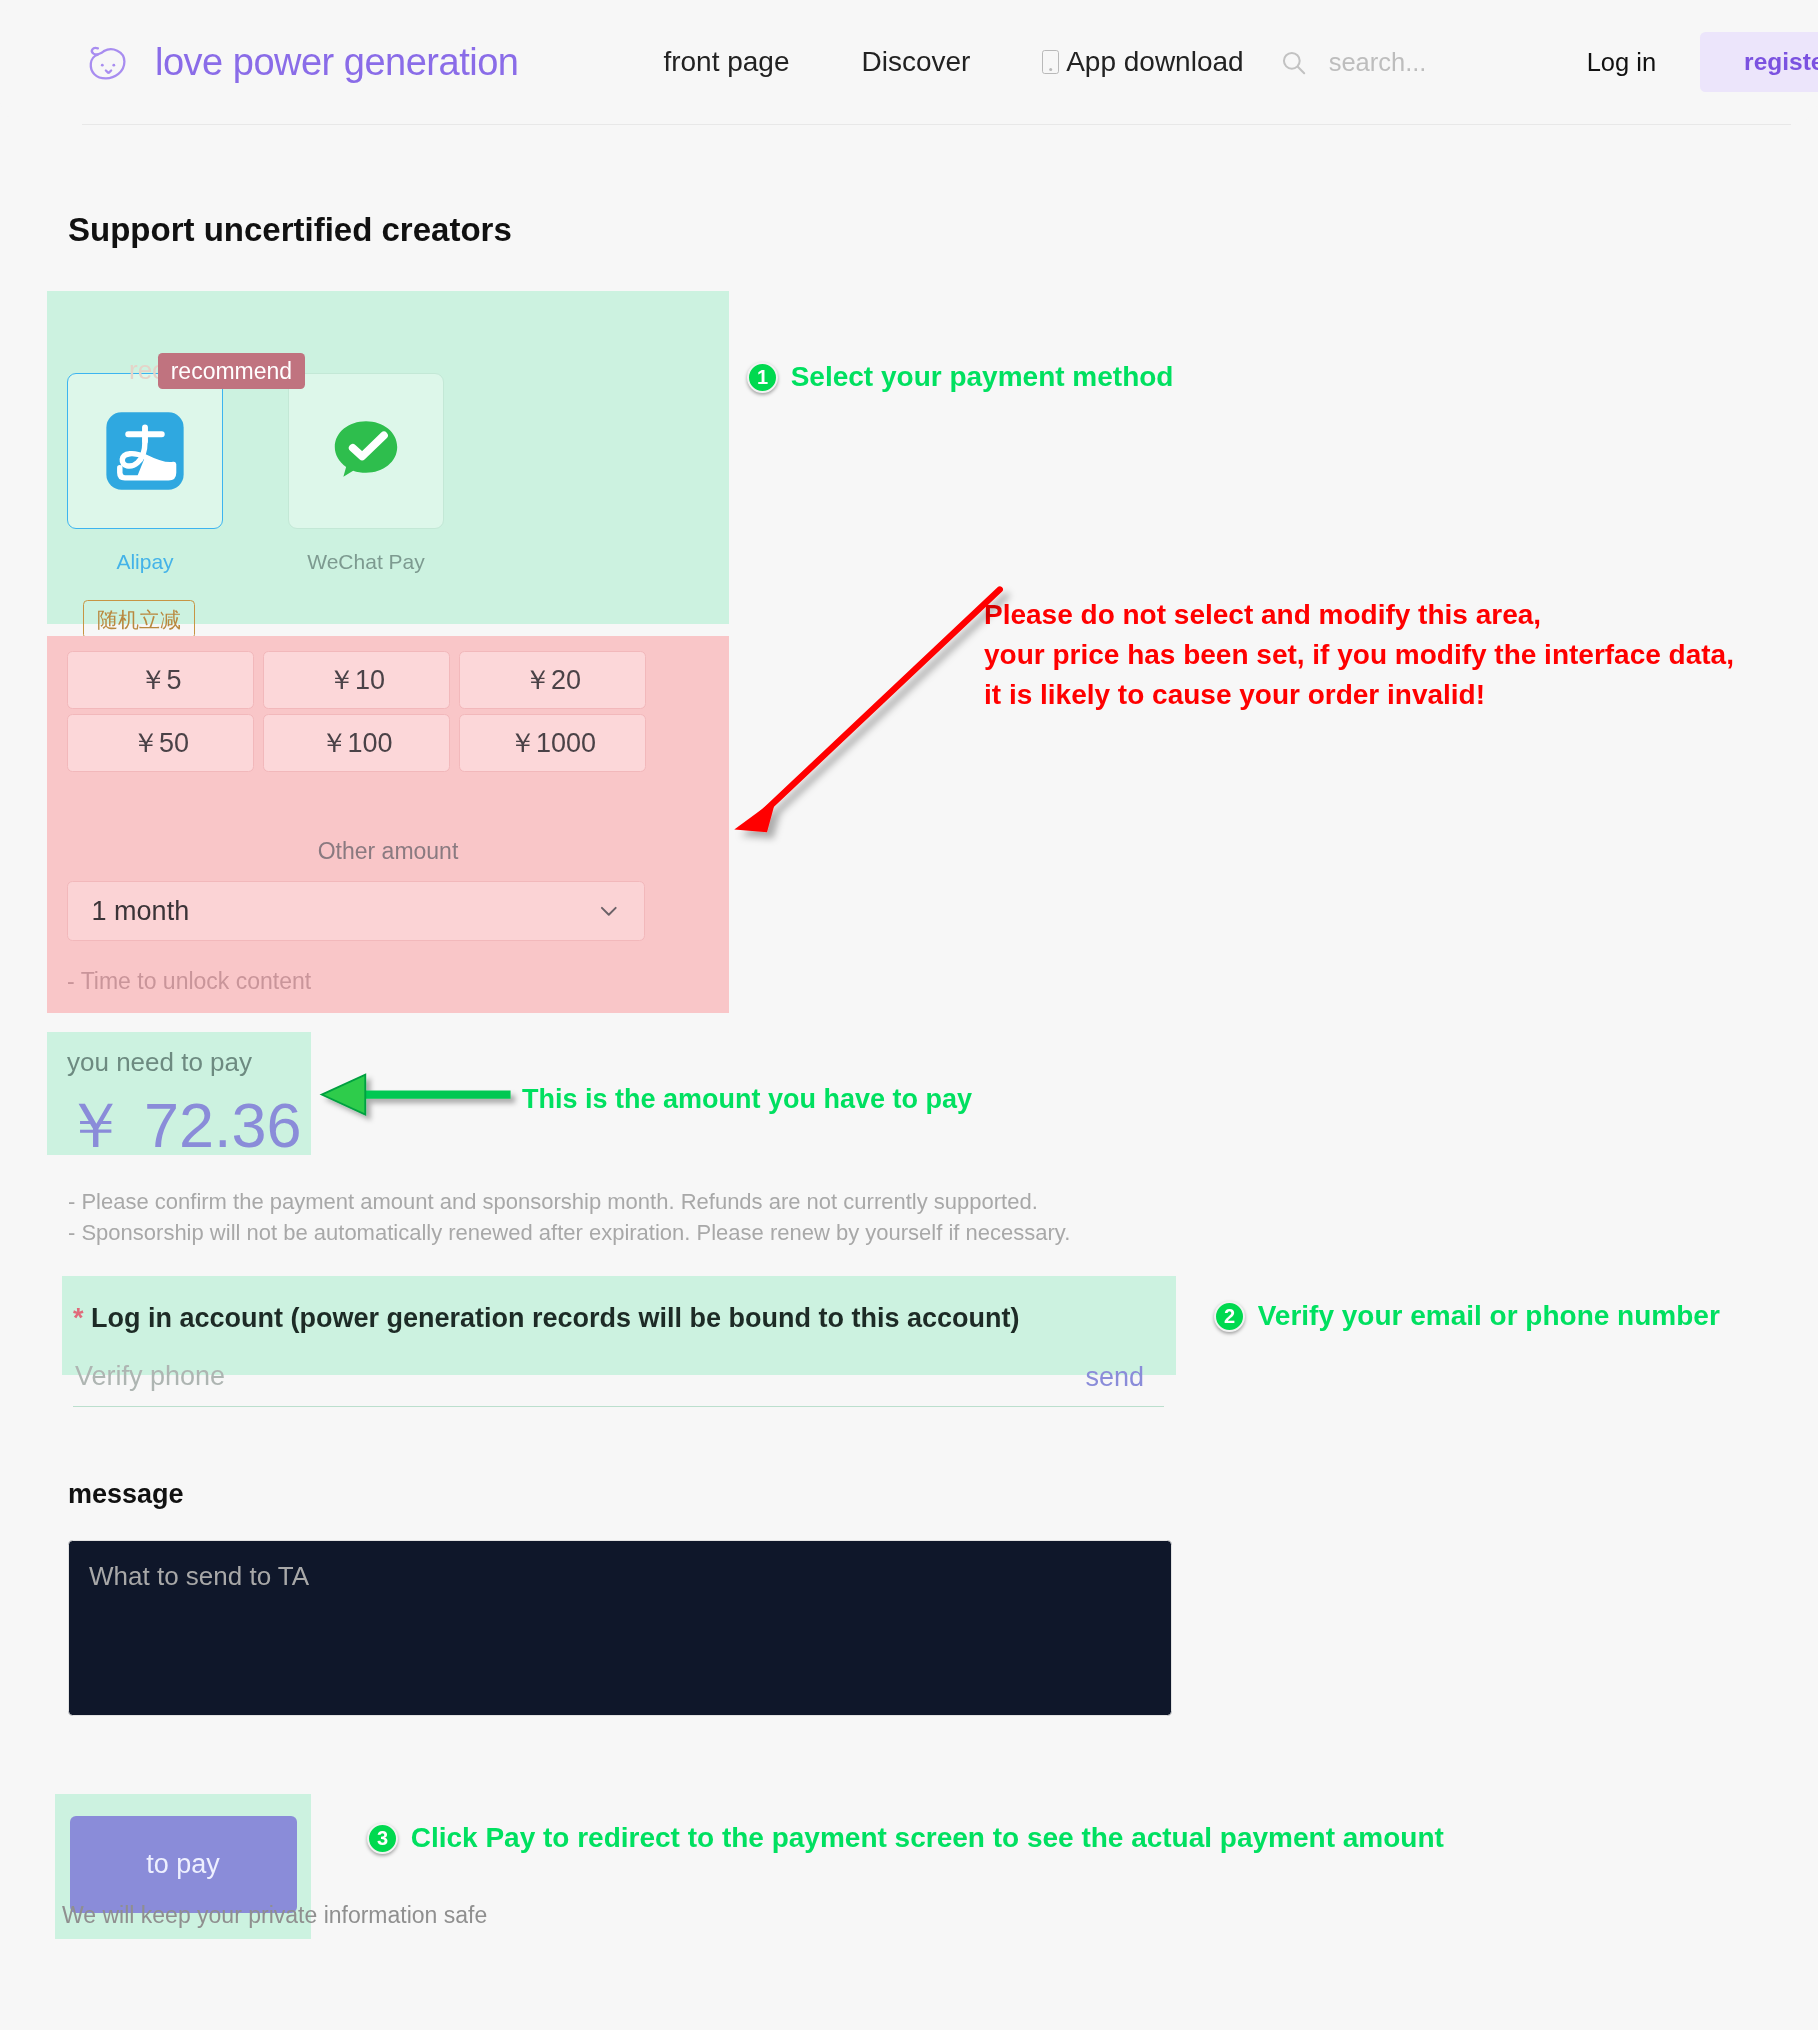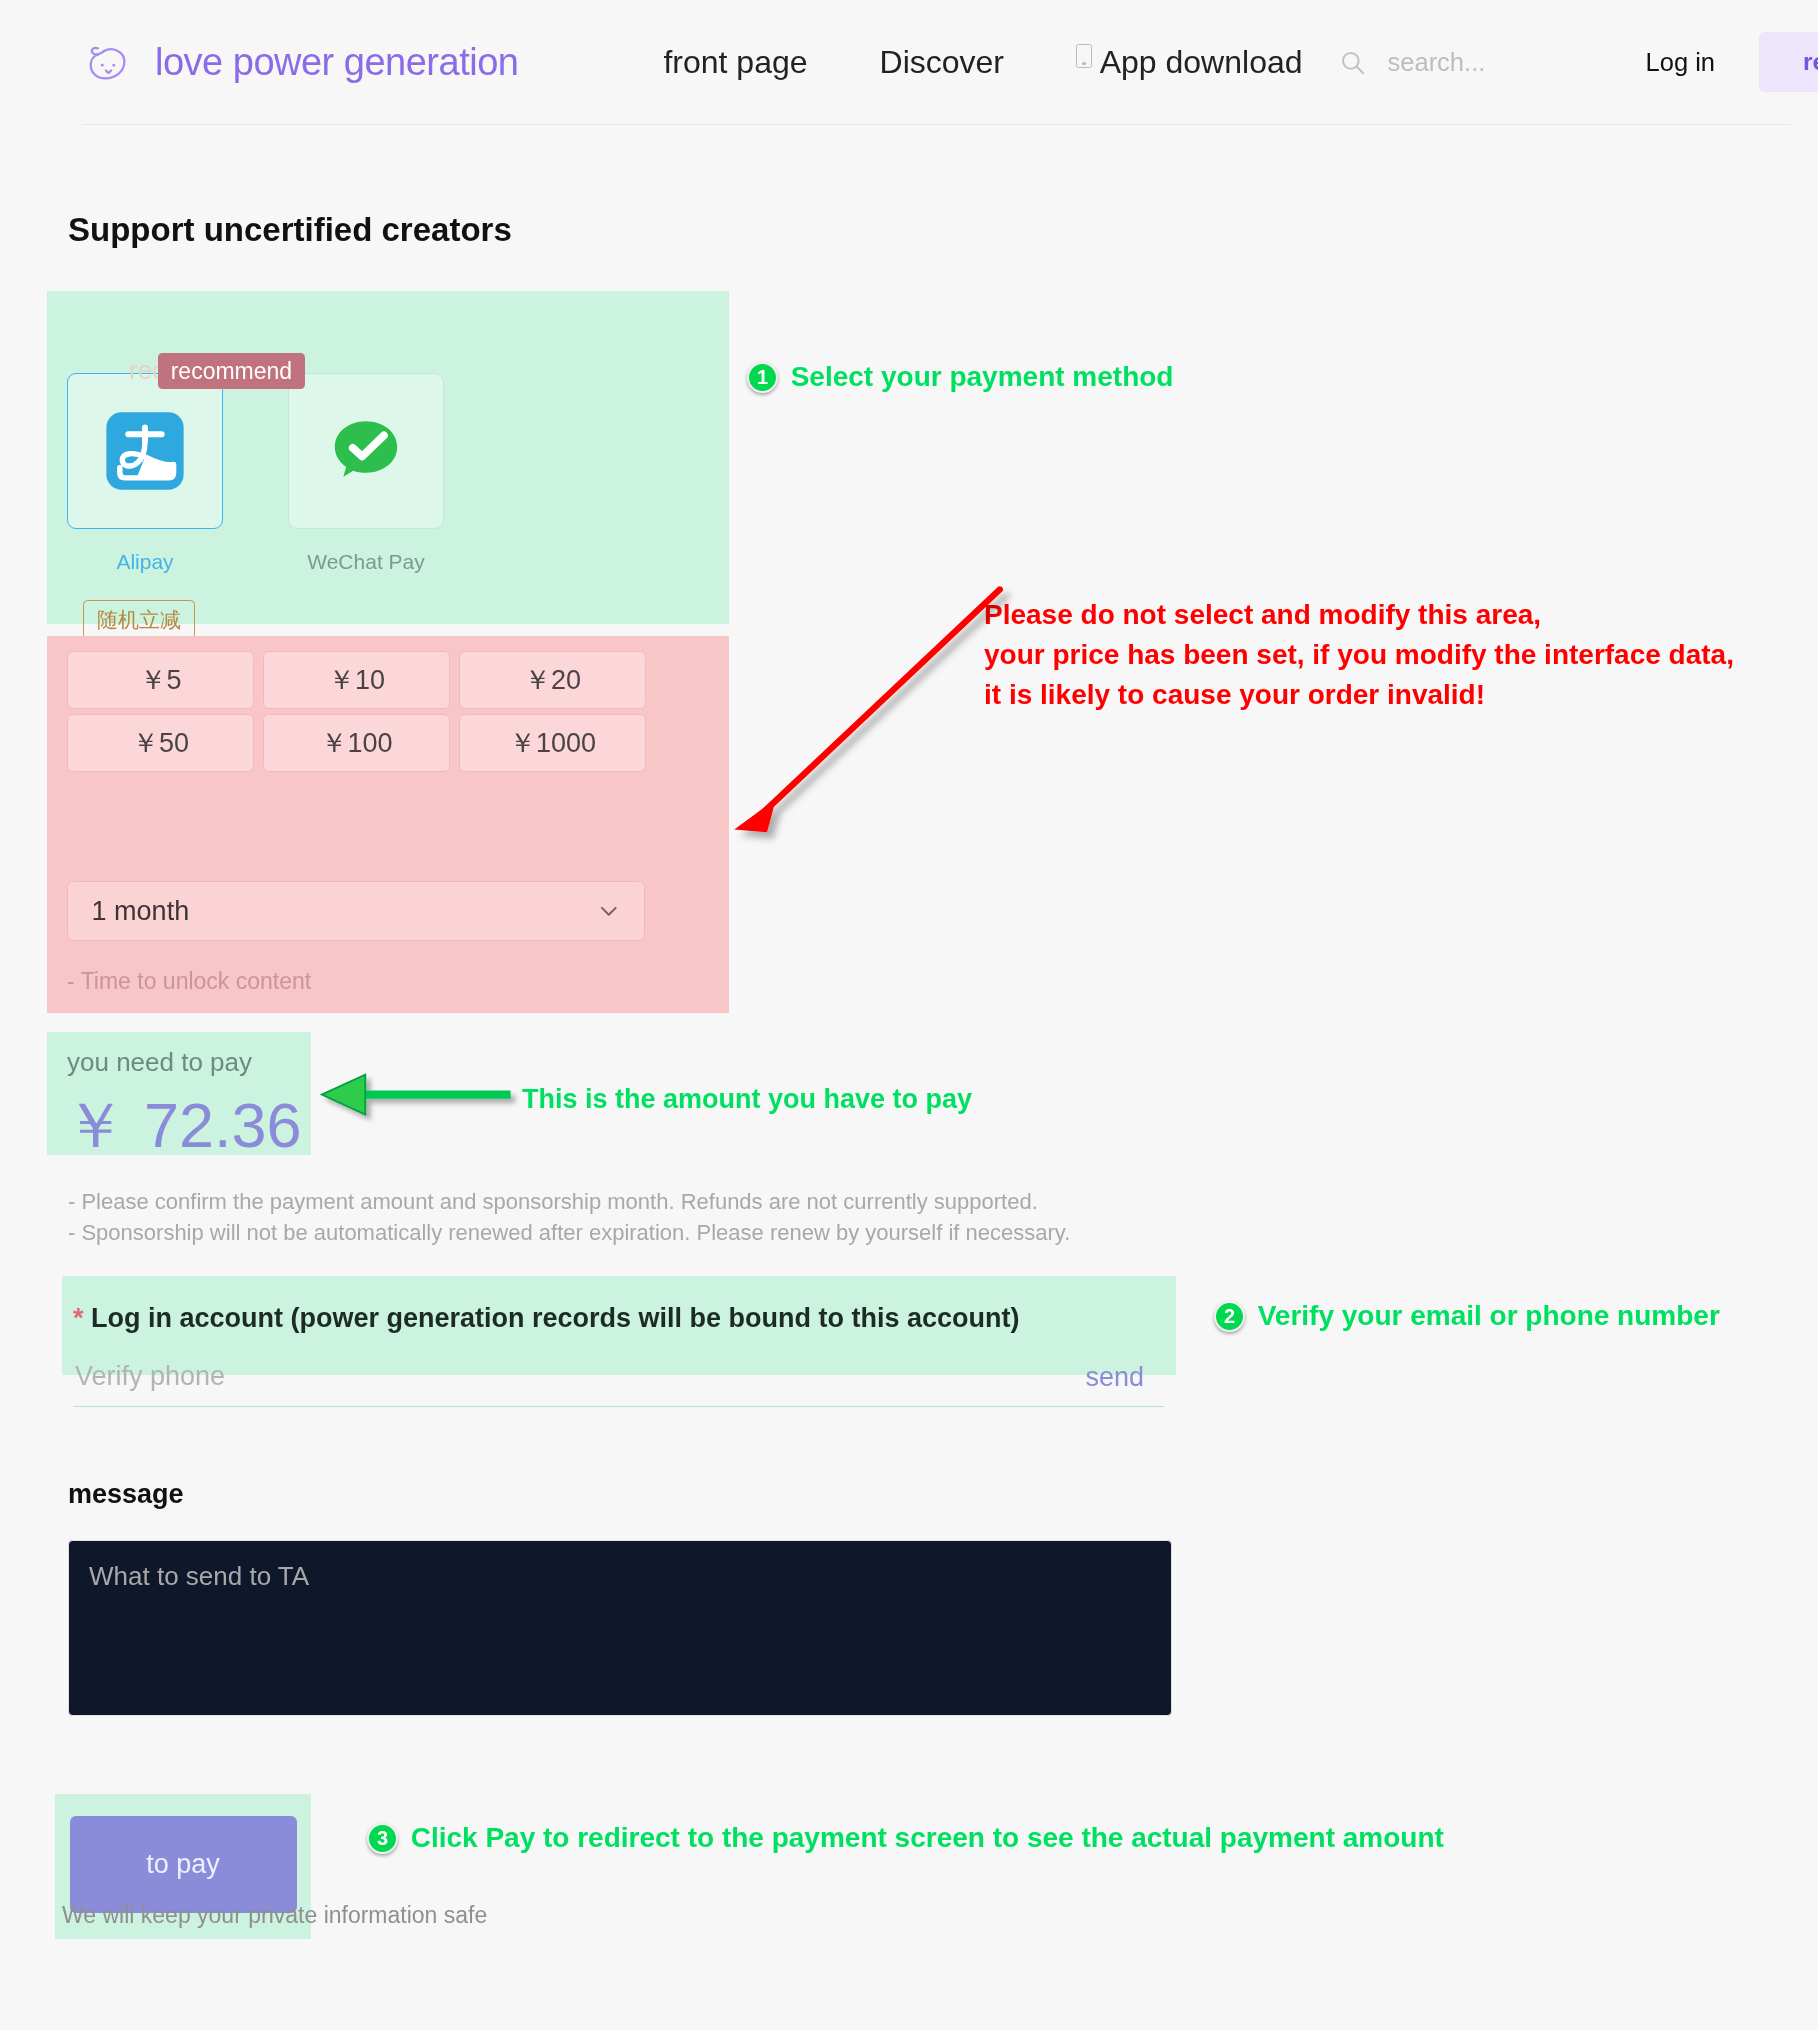--- a/index.html
+++ b/index.html
@@ -25,22 +25,22 @@
     border-bottom:0.9px solid #e8e8e8;
     padding-right:82px;
   }
   #brand { display:flex; align-items:center; gap:20px; }
   #brand-logo { width:53px; height:53px; display:block; }
   #brand-name {
     font-size:38px; color:#8a6ce8; letter-spacing:-0.5px; white-space:nowrap;
   }
   #nav-links { display:flex; align-items:center; margin-left:109px; gap:0; }
   .nav-link {
-    font-size:32px; color:#222; padding:0 36px; white-space:nowrap;
-    display:flex; gap:7.3px; cursor:pointer;
+    font-size:28px; color:#222; padding:0 36px; white-space:nowrap;
+    display:flex; align-items:center; gap:7.3px; cursor:pointer;
   }
   .mobile-glyph {
     display:inline-block; width:16.4px; height:24.5px;
     border:1.8px solid #b9b9b9; border-radius:2.7px; position:relative;
   }
   .mobile-glyph::after {
     content:""; position:absolute; left:50%; bottom:1.8px;
     transform:translateX(-50%);
     width:3.6px; height:3.6px; background:#b9b9b9; border-radius:50%;
   }
@@ -317,20 +317,21 @@
 <div id="amount-panel">
   <div id="amount-grid">
     <div class="amt-btn">￥5</div>
     <div class="amt-btn">￥10</div>
     <div class="amt-btn">￥20</div>
     <div class="amt-btn">￥50</div>
     <div class="amt-btn">￥100</div>
     <div class="amt-btn">￥1000</div>
   </div>
 
+  <div id="other-amount">Other amount</div>
 
   <div id="month-select">
     <span id="month-value">1 month</span>
     <svg id="month-chevron" viewBox="0 0 24 24">
       <path d="M5 9 L12 16 L19 9" fill="none" stroke="#6b6268" stroke-width="2" stroke-linecap="round" stroke-linejoin="round"></path>
     </svg>
   </div>
 
   <div id="unlock-note">- Time to unlock content</div>
 </div>

